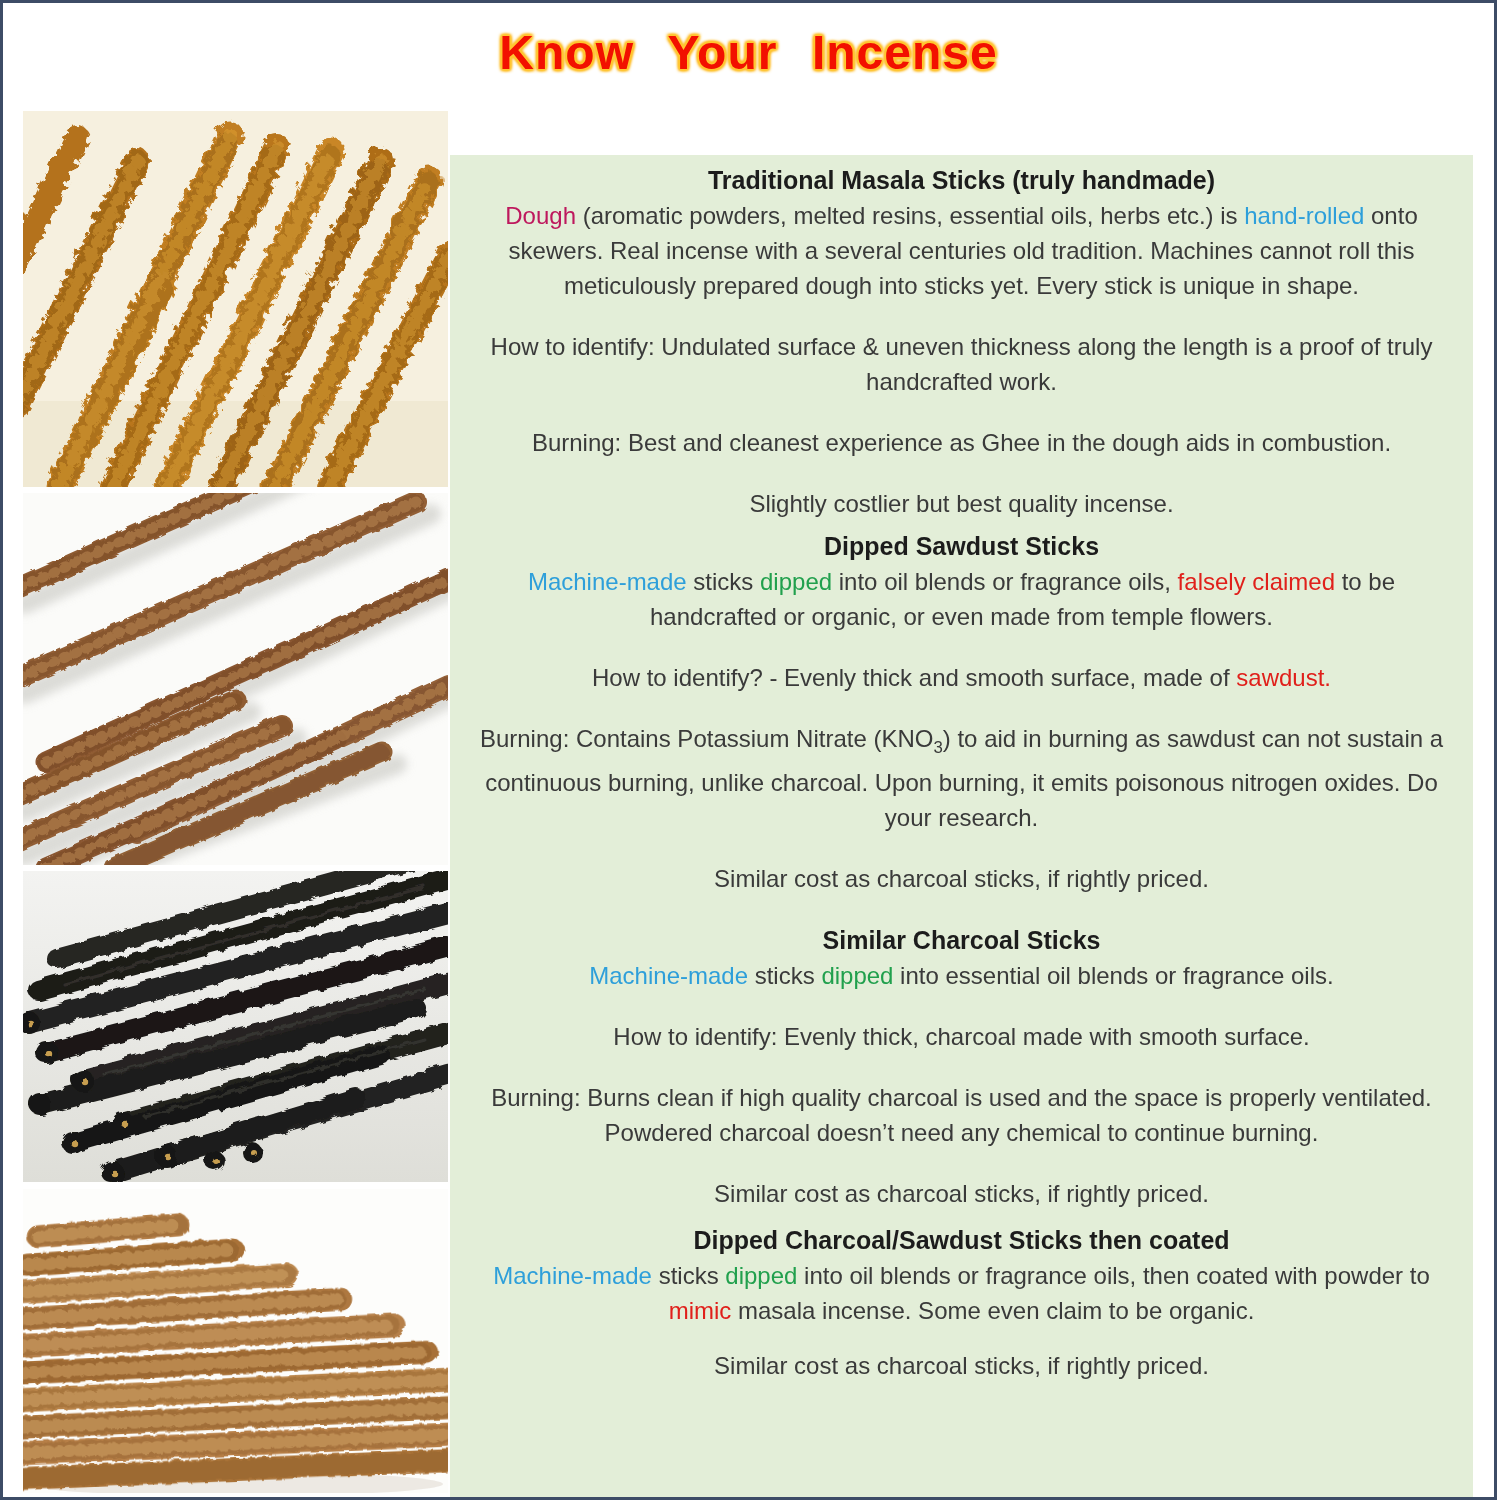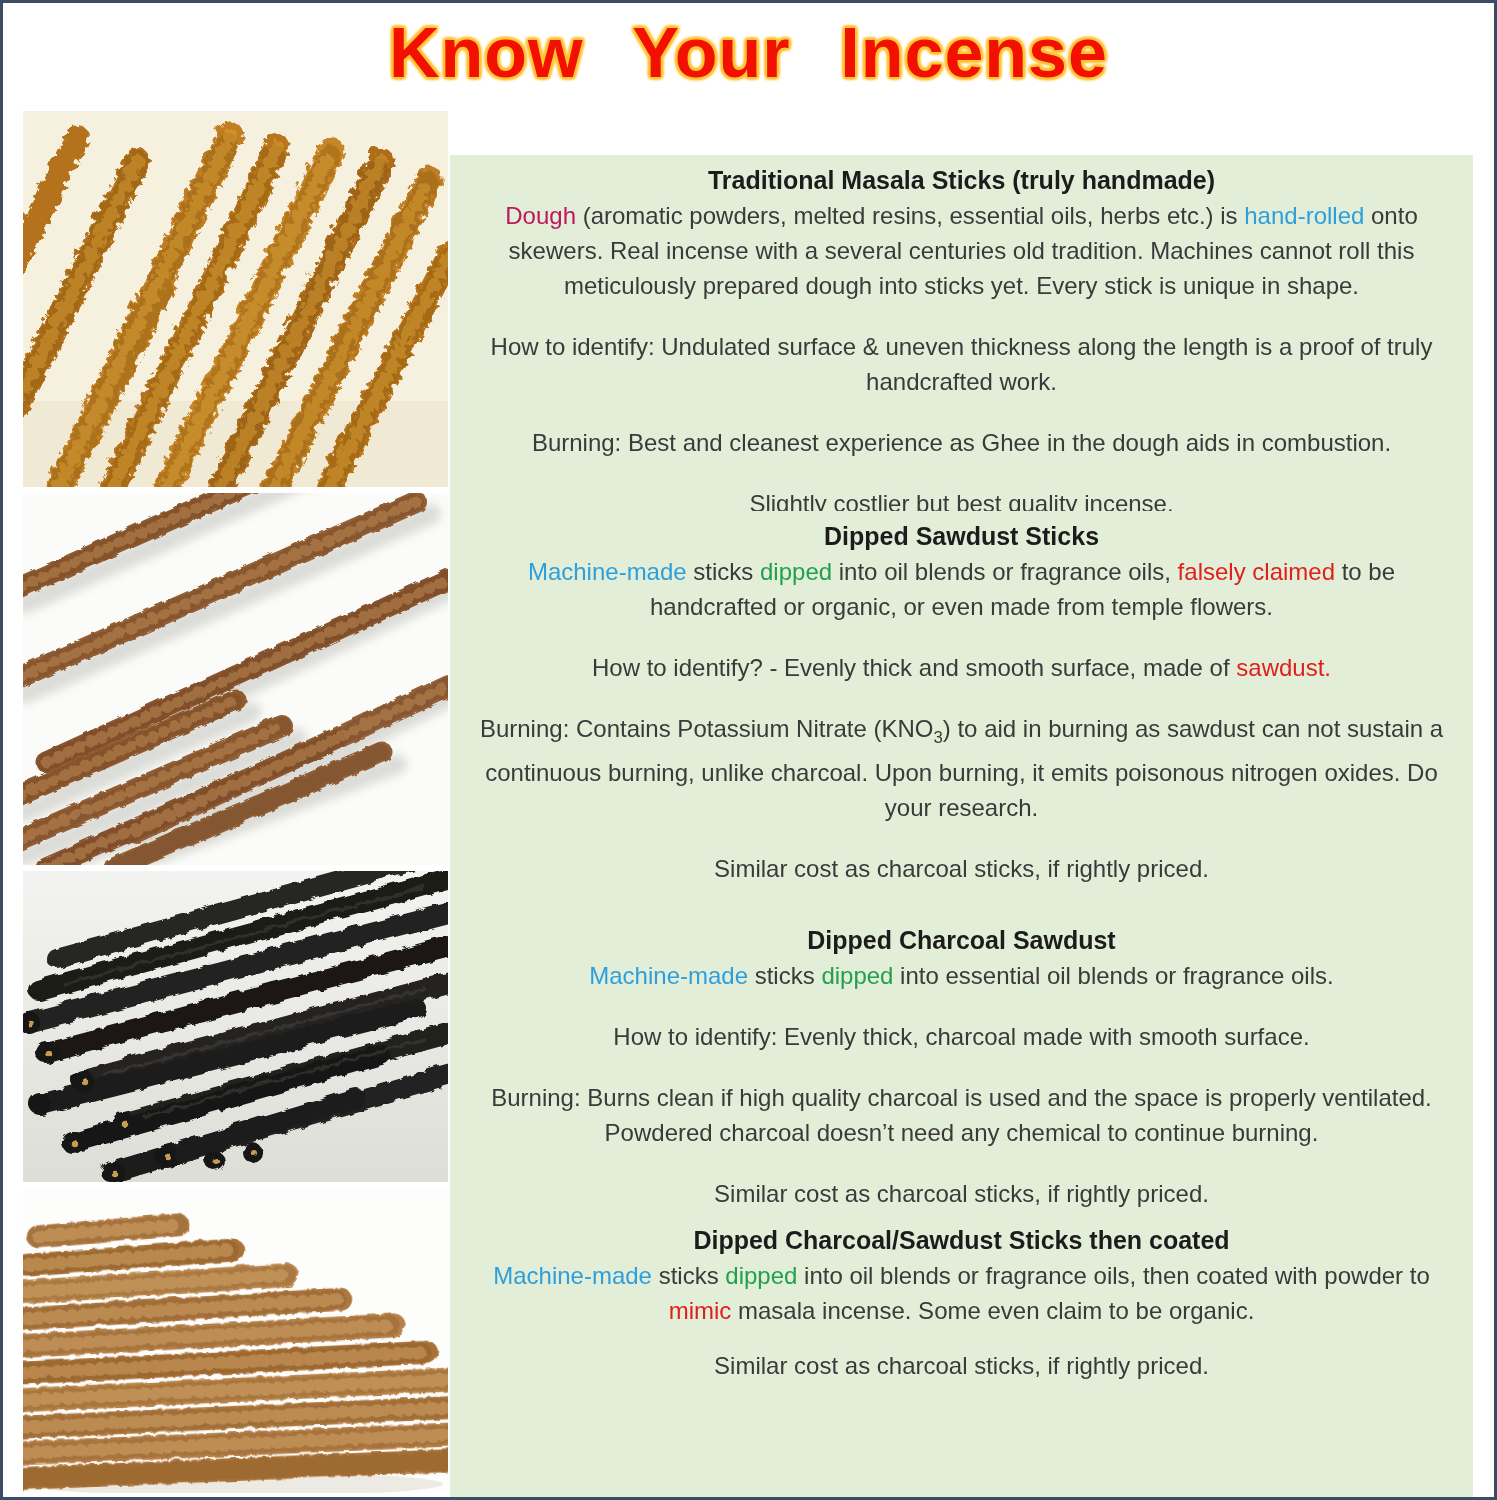--- a/index.html
+++ b/index.html
@@ -4,41 +4,41 @@
 <title>Know Your Incense</title>
 <style>
   html,body{margin:0;padding:0;background:#fff;}
   .frame{
     position:relative;width:1497px;height:1500px;box-sizing:border-box;
     border:3px solid #3D4C66;background:#fff;overflow:hidden;
     font-family:"Liberation Sans",sans-serif;
   }
   .main-title{
     position:absolute;top:4px;left:0;width:100%;margin:0;text-align:center;
-    font-size:70px;line-height:92px;font-weight:bold;color:#F21000;
+    font-size:48px;line-height:92px;font-weight:bold;color:#F21000;
     word-spacing:.42em;letter-spacing:1px;
     text-shadow:
       0 0 2px #FFC832, 2px 0 2px #FFC832, -2px 0 2px #FFC832,
       0 2px 2px #FFC832, 0 -2px 2px #FFC832,
       2px 2px 3px #FFB61E, -2px -2px 3px #FFB61E,
       2px -2px 3px #FFB61E, -2px 2px 3px #FFB61E;
   }
   .photo{position:absolute;left:20px;width:425px;overflow:hidden;}
   .photo svg{display:block;width:100%;height:100%;}
   .panel{
     position:absolute;left:447px;width:1023px;box-sizing:border-box;
     background:#E3EED8;padding:8px 26px;overflow:hidden;
     text-align:center;color:#3A3A3A;font-size:24px;line-height:35px;margin-top:44px;
   }
   .panel h2{margin:0;font-size:25px;line-height:35px;color:#1C1C1C;font-weight:bold;}
   .para{margin:0 0 26px;}
   .para:last-child{margin-bottom:0;}
   .para sub{font-size:70%;}
   .ph1{top:108px;height:376px;}  .pan1{top:108px;height:376px;}
-  .ph2{top:490px;height:372px;}  .pan2{top:464px;height:464px;}
+  .ph2{top:490px;height:372px;}  .pan2{top:474px;height:464px;}
   .ph3{top:868px;height:311px;}  .pan3{top:868px;height:311px;}
   .ph4{top:1186px;height:304px;} .pan4{top:1168px;height:301px;}
   .pan4 .para{margin-bottom:20px;}
   .pan4 .para:nth-of-type(2){margin-bottom:0;}
   .pan4 .para:last-child{margin-bottom:0;}
 </style>
 </head>
 <body>
 
 <div class="frame">
@@ -208,21 +208,21 @@
               <circle cx="90" cy="301" r="3.2" fill="#C79E50"></circle>
             <circle cx="190" cy="288" r="10" fill="#161614"></circle>
               <circle cx="192" cy="289" r="3" fill="#C79E50"></circle>
             <circle cx="228" cy="280" r="10" fill="#141412"></circle>
               <circle cx="230" cy="281" r="3" fill="#C79E50"></circle>
           </g>
         </g>
       </svg>
     </div>
     <div class="panel pan3">
-      <h2>Dipped Charcoal Sawdust</h2>
+      <h2>Similar Charcoal Sticks</h2>
       <p class="para"><span style="color: rgb(46, 159, 218);">Machine-made</span><span> sticks </span><span style="color: rgb(33, 160, 77);">dipped</span><span> into essential oil blends or fragrance oils.</span></p>
       <p class="para"><span>How to identify: Evenly thick, charcoal made with smooth surface.</span></p>
       <p class="para"><span>Burning: Burns clean if high quality charcoal is used and the space is properly ventilated. Powdered charcoal doesn’t need any chemical to continue burning.</span></p>
       <p class="para"><span>Similar cost as charcoal sticks, if rightly priced.</span></p>
     </div>
   </section>
 
   <section>
     <div class="photo ph4">
       <svg viewBox="0 0 425 304" preserveAspectRatio="none">

